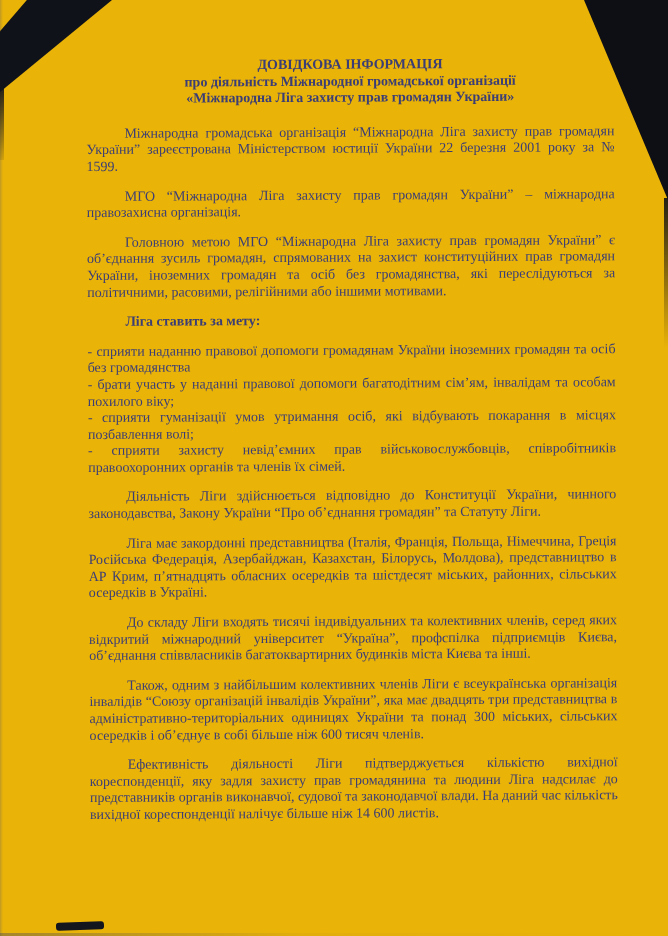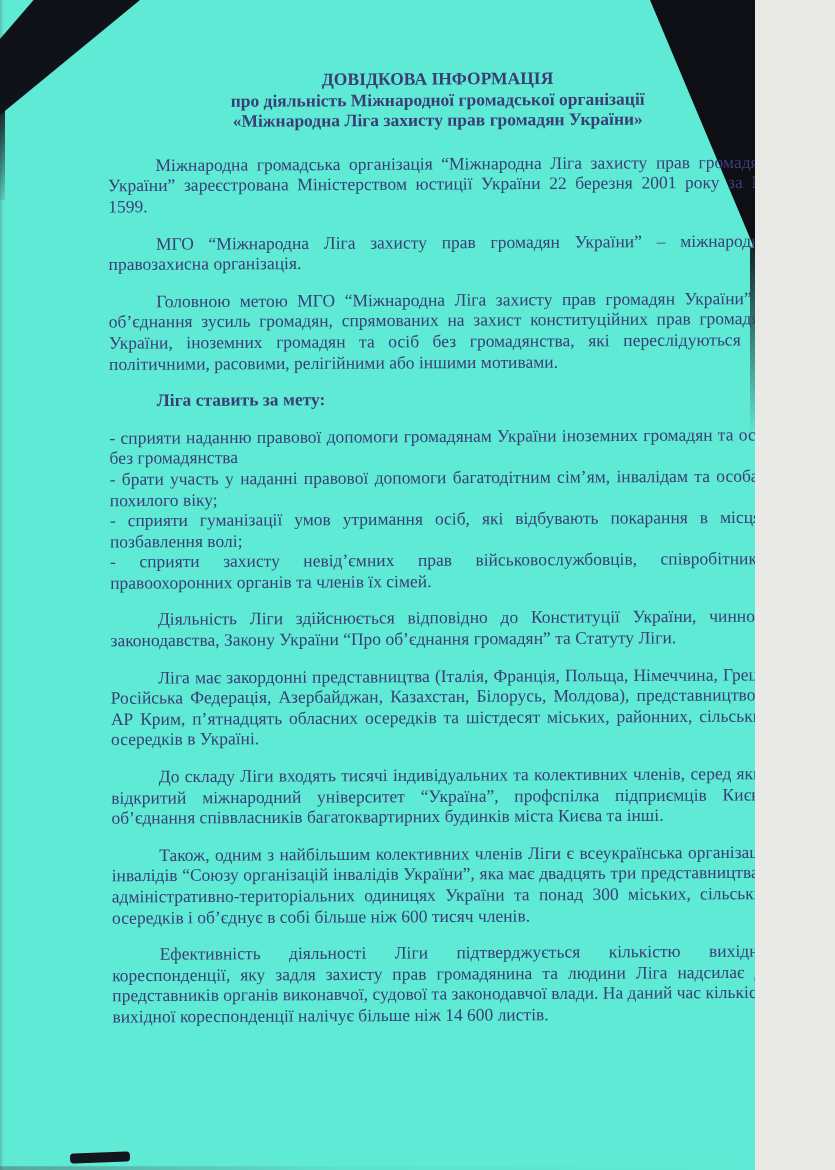--- a/index.html
+++ b/index.html
@@ -4,22 +4,22 @@
 <style>
   * { box-sizing: border-box; }
   html, body { margin: 0; padding: 0; }
   body {
     width: 668px; height: 936px;
     background: #e9e9e6;
     font-family: "Liberation Serif", "DejaVu Serif", serif;
   }
   .page {
     position: relative;
-    width: 604px; height: 936px;
-    background: #5eead4;
+    width: 668px; height: 936px;
+    background: #eab308;
     overflow: hidden;
   }
   
   .edge-left {
     position: absolute; left: 0; top: 0; width: 3px; height: 100%;
     background: linear-gradient(to right, rgba(90,90,95,0.30), rgba(90,90,95,0));
   }
   .edge-bottom {
     position: absolute; left: 0; bottom: 0; width: 100%; height: 3px;
     background: linear-gradient(to right, rgba(80,80,85,0.45), rgba(80,80,85,0.05) 45%, rgba(80,80,85,0));

